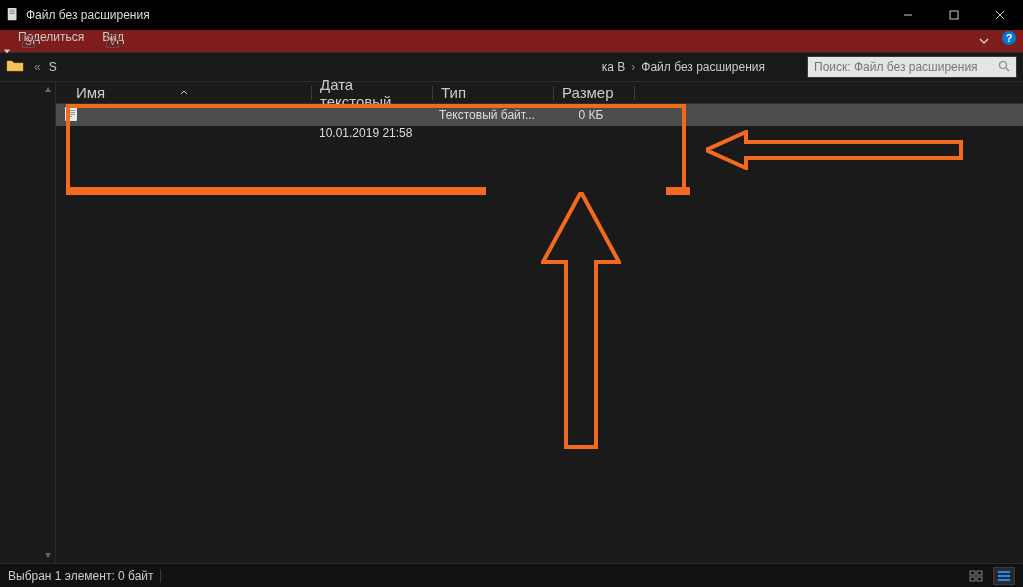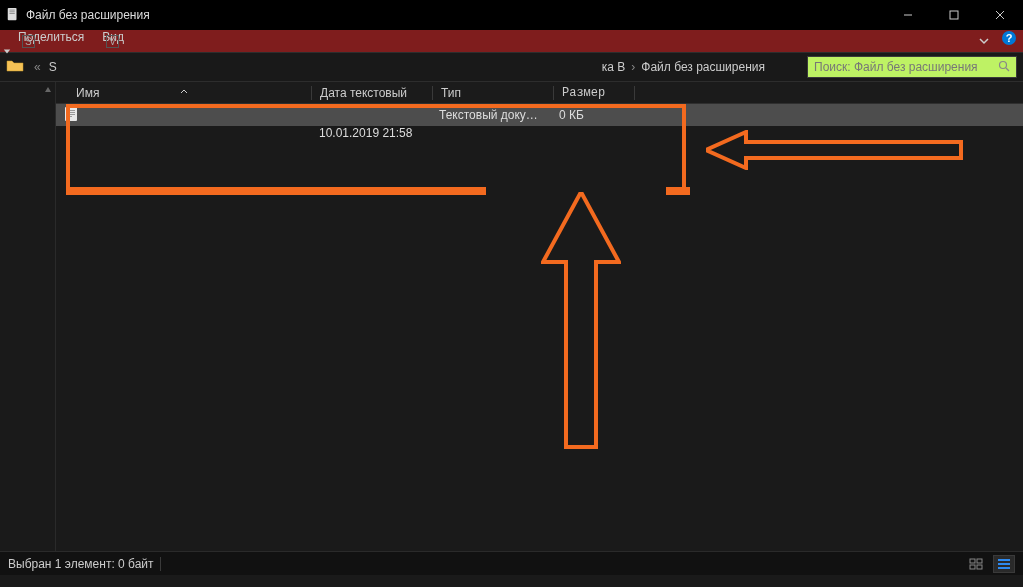--- a/index.html
+++ b/index.html
@@ -27,68 +27,68 @@
 
   
   .addrrow { background: #191919; height: 30px; display: flex; align-items: center; padding: 0 6px; gap: 6px; border-top: 1px solid #2d2d2d; border-bottom: 1px solid #2d2d2d; }
   .folder-ico svg { width: 18px; height: 14px; }
   .breadcrumb { flex: 1; display: flex; align-items: center; color: #ccc; overflow: hidden; }
   .bc-chevrons { color: #888; padding: 0 4px; }
   .bc-seg { padding: 0 4px; white-space: nowrap; }
   .bc-sep { color: #888; padding: 0 2px; }
   .bc-gap { flex: 1; }
   .addr-controls { display: flex; align-items: center; gap: 10px; padding: 0 8px; }
-  .searchbox { width: 210px; height: 22px; background: #bef264; border: 1px solid #3a3a3a; display: flex; align-items: center; padding: 0 6px; color: #777; }
+  .searchbox { width: 210px; height: 22px; background: #e5e5e5; border: 1px solid #3a3a3a; display: flex; align-items: center; padding: 0 6px; color: #777; }
   .searchbox .ph { flex: 1; font-size: 12px; }
   .searchbox svg { width: 12px; height: 12px; }
 
   
   .mainarea { position: absolute; left: 0; right: 0; top: 82px; bottom: 24px; background: #1a1a1a; }
   .sidepanel { position: absolute; left: 0; top: 0; bottom: 0; width: 56px; background: #1a1a1a; border-right: 1px solid #2a2a2a; }
   .scroll-up, .scroll-down { position: absolute; left: 40px; width: 16px; height: 16px; display:flex; align-items:center; justify-content:center; }
   .scroll-up { top: 0; }
   .scroll-down { bottom: 0; }
   .scroll-up svg, .scroll-down svg { width: 8px; height: 8px; }
 
   .listarea { position: absolute; left: 56px; right: 0; top: 0; bottom: 0; background: #1a1a1a; }
 
   
   .cols { height: 22px; background: #1b1b1b; display: flex; align-items: center; border-bottom: 1px solid #2f2f2f; }
-  .col { padding: 0 8px; color: #ccc; font-size: 12px; position: relative; }
+  .col { padding: 0 8px; color: #ccc; font-size: 15px; position: relative; }
   .col.name { width: 255px; padding-left: 20px; text-align: left; }
   .col.date { width: 120px; }
   .col.type { width: 120px; }
-  .col.size { width: 80px; text-align: left; font-family: Liberation Mono, monospace; }
+  .col.size { width: 80px; text-align: left; }
   .col-sep { width: 1px; height: 14px; background: #3a3a3a; }
   .sort-ind { position: absolute; left: 50%; top: -3px; transform: translateX(-50%); }
   .sort-ind svg { width: 8px; height: 5px; }
 
   
   .filerow { height: 22px; display: flex; align-items: center; background: #4d4d4d; }
   .filerow .cell { padding: 0 8px; font-size: 12px; }
   .cell.name { width: 255px; display: flex; align-items: center; padding-left: 8px; gap: 6px; }
   .cell.date { width: 120px; color: #ddd; margin-top: 36px; }
   .cell.type { width: 120px; color: #ddd; white-space: nowrap; overflow: hidden; text-overflow: ellipsis; }
-  .cell.size { width: 80px; text-align: left; color: #ddd; }
+  .cell.size { width: 80px; text-align: center; color: #ddd; }
   .fileicon svg { width: 14px; height: 16px; }
   .rename-box { background: #0a0a0a; border: 1px solid #666; padding: 0 2px; }
   .rename-box span { background: #0078d7; color: #fff; padding: 0 1px; }
 
   
   .annot-rect { position: absolute; border: 4px solid #f36a1f; pointer-events: none; }
   .annot-rect.top { left: 10px; top: 22px; width: 620px; height: 83px; border-bottom: none; }
   .annot-rect.bottom-line { position: absolute; left: 10px; top: 105px; width: 420px; height: 4px; background: #f36a1f; }
   .annot-rect.right-stub { position: absolute; left: 610px; top: 105px; width: 24px; height: 4px; background: #f36a1f; }
 
   
   .arrow-left { position: absolute; left: 650px; top: 48px; pointer-events: none; }
   .arrow-up { position: absolute; left: 485px; top: 110px; pointer-events: none; }
 
   
-  .statusbar { position: absolute; left: 0; right: 0; bottom: 12px; height: 24px; background: #111; display: flex; align-items: center; padding: 0 8px; color: #ccc; border-top: 1px solid #2a2a2a; }
+  .statusbar { position: absolute; left: 0; right: 0; bottom: 0; height: 24px; background: #111; display: flex; align-items: center; padding: 0 8px; color: #ccc; border-top: 1px solid #2a2a2a; }
   .statusbar .right { margin-left: auto; display: flex; gap: 6px; }
   .viewbtn { width: 22px; height: 18px; display:flex; align-items:center; justify-content:center; border:1px solid transparent; }
   .viewbtn.active { border-color:#3a3a3a; background:#2a2a2a; }
   .viewbtn svg { width:14px; height:12px; }
   .sb-sep { width:1px; height:14px; background:#3a3a3a; margin:0 6px; }
 </style>
 </head>
 <body>
 
 <div class="titlebar">
@@ -228,21 +228,21 @@
           <svg viewBox="0 0 14 16">
               <rect x="1" y="1" width="12" height="14" rx="1" fill="#e8e8e8"></rect>
               <rect x="3" y="4" width="8" height="1" fill="#999"></rect>
               <rect x="3" y="6" width="8" height="1" fill="#999"></rect>
               <rect x="3" y="8" width="8" height="1" fill="#999"></rect>
               <rect x="3" y="10" width="5" height="1" fill="#999"></rect>
             </svg>
         </span>
       </div>
       <div class="cell date">10.01.2019 21:58</div>
-      <div class="cell type">Текстовый докум...</div>
+      <div class="cell type">Текстовый байт...</div>
       <div class="cell size">0 КБ</div>
     </div>
 
     <div class="annot-rect top"></div>
     <div class="annot-rect bottom-line"></div>
     <div class="annot-rect right-stub"></div>
 
     <div class="arrow-left">
       <svg width="260" height="40" viewBox="0 0 260 40">
         <polygon points="0,20 40,2 40,12 255,12 255,28 40,28 40,38" fill="none" stroke="#f36a1f" stroke-width="4"></polygon>

